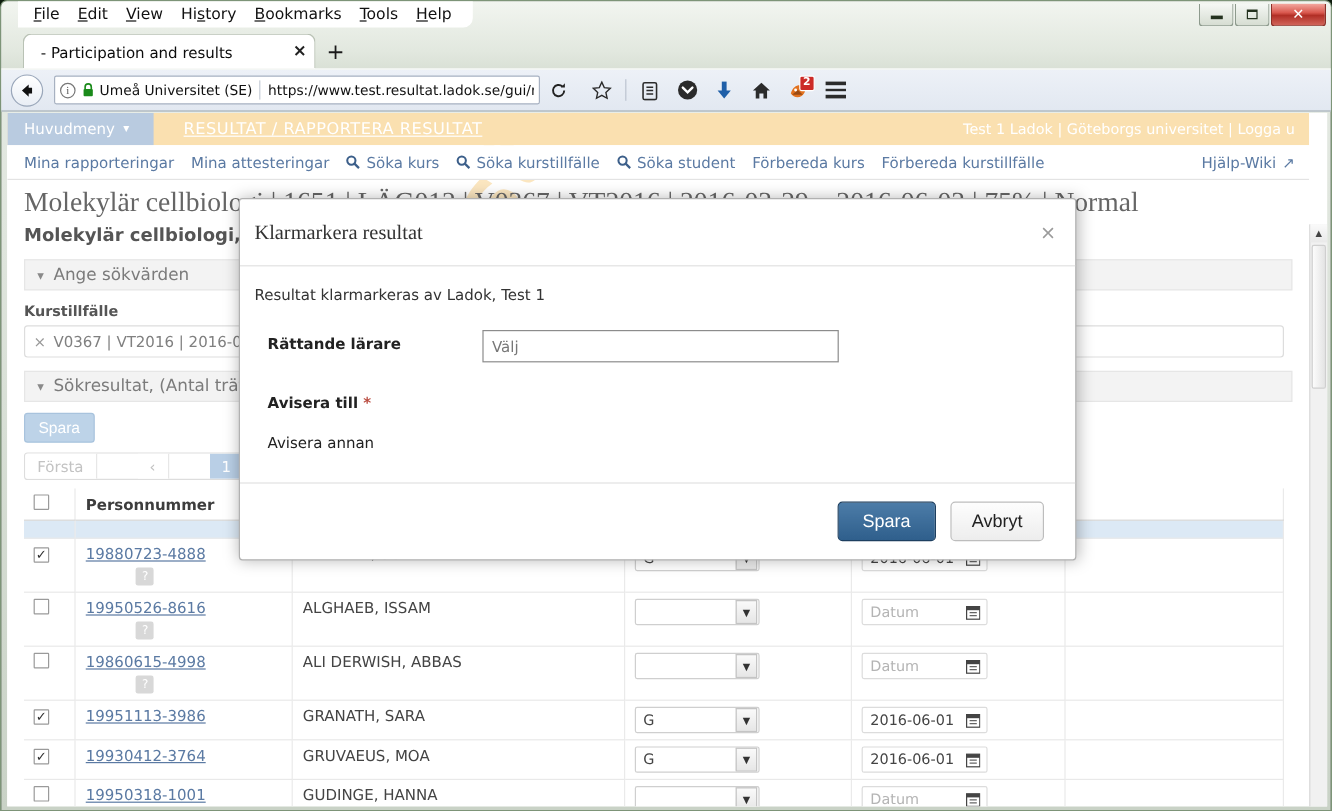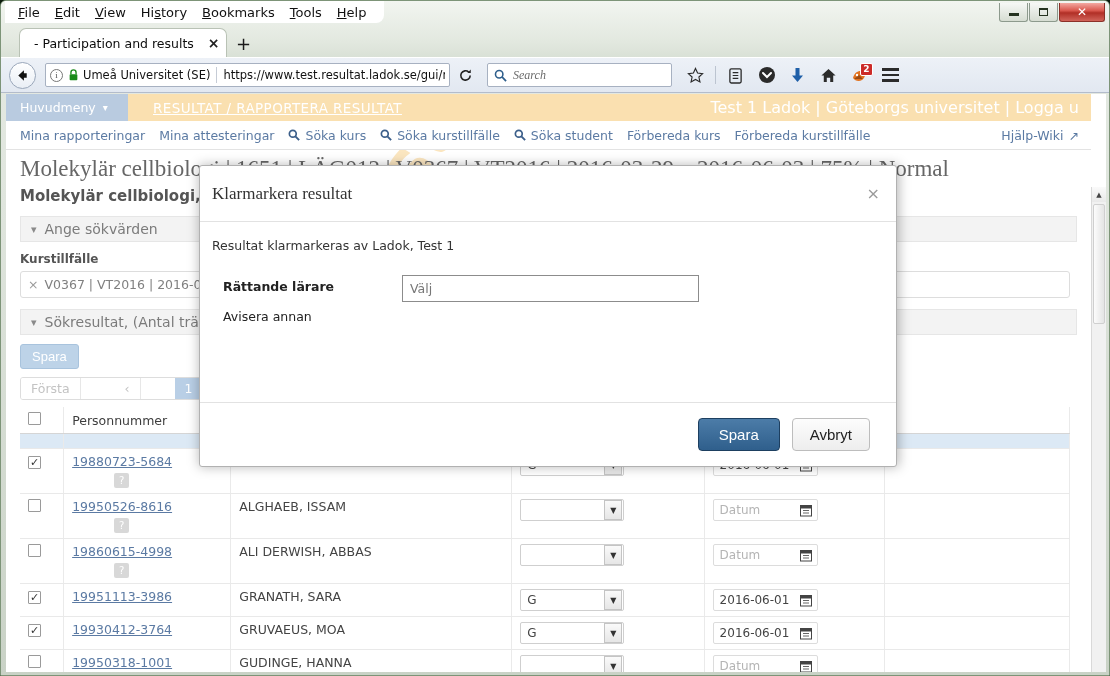--- a/index.html
+++ b/index.html
@@ -18,21 +18,21 @@
     border-radius: 6px 6px 0 0;
     overflow: hidden;
   }
   #window::before {
     content: ""; position: absolute; left: 0; top: 0; right: 0; height: 92px;
     background: linear-gradient(to bottom, #f2f5f0 0%, #e2e8df 45%, #c4cfc0 100%);
   }
 
   
   .menubar {
-    position: absolute; left: 4px; top: 0; height: 22px;
+    position: absolute; left: 14px; top: 0; height: 22px;
     background: #ffffff;
     border-bottom-right-radius: 8px;
     display: flex; align-items: center;
     padding: 0 10px 0 6px;
     z-index: 6;
   }
   .menubar .mi {
     font-size: 13px; color: #111; padding: 2px 8px 2px 7px;
     white-space: nowrap; cursor: default;
   }
@@ -66,20 +66,21 @@
     display: flex; align-items: flex-end; z-index: 5;
   }
   .tab {
     height: 29px; min-width: 196px; padding: 0 6px 0 14px;
     background: #ffffff;
     border: 1px solid #b9c2b5; border-bottom: none;
     border-radius: 7px 7px 0 0;
     display: flex; align-items: center; justify-content: space-between;
     font-size: 12.5px; color: #0c0c0c;
     position: relative;
+    gap: 36px;
   }
   .tab .tab-label { white-space: nowrap; overflow: hidden; }
   .tab .tab-close {
     font-size: 14px; color: #222; margin-left: 14px; cursor: pointer; line-height: 1;
     font-weight: bold;
   }
   .newtab {
     width: 30px; height: 27px; margin-left: 2px;
     display: flex; align-items: center; justify-content: center;
     font-size: 18px; color: #1a1a1a; cursor: pointer;
@@ -180,21 +181,21 @@
     display: flex; align-items: center; padding-left: 14px;
     font-size: 12.5px; cursor: pointer;
   }
   .huvudmeny .caret { margin-left: 7px; font-size: 10px; }
   .appbar-title {
     flex: 1; display: flex; align-items: center; padding-left: 25px;
     color: #fff; font-size: 13.5px; letter-spacing: .4px; text-decoration: underline;
   }
   .appbar-right {
     display: flex; align-items: center; padding-right: 12px;
-    color: #fff; font-size: 16px; white-space: nowrap;
+    color: #fff; font-size: 12px; white-space: nowrap;
   }
 
   
   .navlinks {
     position: relative; height: 29px; display: flex; align-items: center;
     padding: 0 12px 0 14px; border-bottom: 1px solid #e3e3e3;
     background: #fff; font-size: 12.5px; z-index: 2;
   }
   .navlinks a {
     color: #5b7aa3; text-decoration: none; margin-right: 14px;
@@ -250,21 +251,21 @@
   .pager div:last-child { border-right: none; }
   .pager div.on { background: #b9cfe6; color: #fff; }
   .pager div.dim { color: #c3c3c3; }
 
   
   table.results {
     margin-top: 7px; border-collapse: collapse; width: 1050px;
     font-size: 12.5px;
   }
   table.results th {
-    text-align: left; font-size: 12.5px; font-weight: normal; color: #3d3d3d;
+    text-align: left; font-size: 12.5px; font-weight: bold; color: #3d3d3d;
     padding: 5px 8px; border-bottom: 1px solid #d5d5d5;
     border-right: 1px solid #eaeaea; background: #fff;
   }
   table.results td {
     padding: 5px 8px; border-bottom: 1px solid #e9e9e9;
     border-right: 1px solid #eaeaea; color: #444; vertical-align: top;
     height: 39px;
   }
   table.results tr.bluerow td { background: #dce9f5; height: 15px; padding: 0; }
   td.c-check, th.c-check { width: 27px; padding-left: 8px; padding-right: 0; border-right: none; }
@@ -440,27 +441,20 @@
       <span class="url-text">https://www.test.resultat.ladok.se/gui/resultat#/rapportera?underlag=a</span>
     </div>
 
     <div class="reloadbtn">
       <svg width="15" height="15" viewBox="0 0 16 16">
         <path d="M13 8 a5 5 0 1 1 -1.6 -3.7" fill="none" stroke="#222" stroke-width="1.7"></path>
         <path d="M13.6 1.5 L13.6 5.2 L10 5.2 Z" fill="#222"></path>
       </svg>
     </div>
 
-    <div class="searchbox">
-      <svg class="sicon" width="13" height="13" viewBox="0 0 14 14">
-        <circle cx="5.6" cy="5.6" r="4" fill="none" stroke="#2f5f8c" stroke-width="1.7"></circle>
-        <line x1="8.6" y1="8.6" x2="13" y2="13" stroke="#2f5f8c" stroke-width="1.9"></line>
-      </svg>
-      <span class="splaceholder">Search</span>
-    </div>
 
     <div class="toolicons">
       <div class="ticon">
         <svg width="17" height="17" viewBox="0 0 18 18">
             <path d="M9 1.5 L11.2 6.4 L16.5 7 L12.6 10.6 L13.7 15.8 L9 13.2 L4.3 15.8 L5.4 10.6 L1.5 7 L6.8 6.4 Z" fill="none" stroke="#2b2b2b" stroke-width="1.2"></path>
           </svg>
       </div>
       <div class="tsep"></div>
       <div class="ticon">
         <svg width="15" height="17" viewBox="0 0 16 18">
@@ -611,21 +605,21 @@
               <td class="c-pnr"></td>
               <td class="c-name"></td>
               <td class="c-grade"></td>
               <td class="c-date"></td>
               <td class="c-extra"></td>
             </tr>
 
             <tr>
               <td class="c-check"><span class="chk">✓</span></td>
               <td class="c-pnr">
-                <span class="pnr-link">19880723-5684</span>
+                <span class="pnr-link">19880723-4888</span>
                 <div class="qmark">?</div>
               </td>
               <td class="c-name">ALADDIN, SOFIA</td>
               <td class="c-grade">
                 <div class="sel">
                   <span class="val">G</span>
                   <span class="arrow">▼</span>
                 </div>
               </td>
               <td class="c-date">
@@ -797,22 +791,28 @@
     <div class="modal-body">
       <div class="modal-note">Resultat klarmarkeras av Ladok, Test 1</div>
 
       <div class="formrow">
         <div class="lbl">Rättande lärare</div>
         <div class="textinput">
           <span>Välj</span>
         </div>
       </div>
 
-
-      <div class="formrow" style="margin-top:3px">
+      <div class="formrow">
+        <div class="lbl">
+          <span>Avisera till</span>
+          <span class="req">*</span>
+        </div>
+      </div>
+
+      <div class="formrow" style="margin-top:14px">
         <div class="lbl normal">Avisera annan</div>
       </div>
 
     </div>
 
     <div class="modal-foot">
       <button class="btn-primary">Spara</button>
       <button class="btn-secondary">Avbryt</button>
     </div>
   </div>

